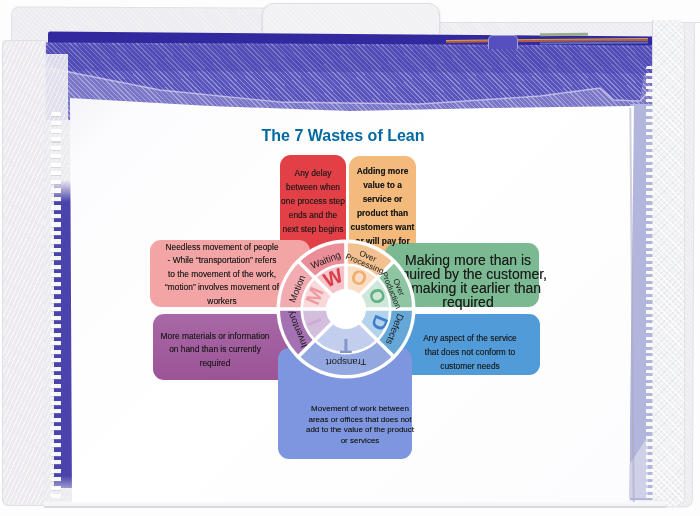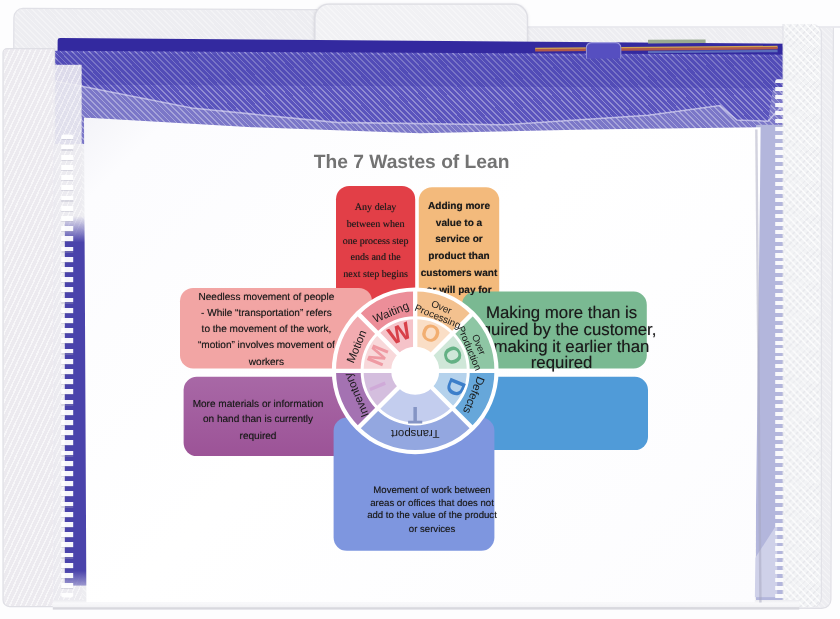--- a/index.html
+++ b/index.html
@@ -48,35 +48,36 @@
 
   <div class="abs" style="left:652px; top:20px; width:33px; height:486px; background-color:#f2f3f5; background-image: repeating-linear-gradient(45deg, rgba(255,255,255,.85) 0 1px, rgba(0,0,0,0) 1px 4px), repeating-linear-gradient(-45deg, rgba(208,208,217,.35) 0 1px, rgba(0,0,0,0) 1px 4px); border-radius:0 8px 8px 0; border-right:1px solid #e2e2e8; border-left:1px solid rgba(175,175,195,.4);"></div>
   <div class="abs" style="left:646px; top:66px; width:7px; height:434px; background-image: repeating-linear-gradient(180deg, rgba(255,255,255,.92) 0 3.4px, rgba(0,0,0,0) 3.4px 6.6px); border-radius:2px;"></div>
 
   <div class="abs" style="left:44px; top:500px; width:622px; height:8px; background:linear-gradient(180deg,#ececf0,#f8f8fa 45%,#f2f2f5); border-bottom:2px solid #d8d8de;"></div>
 
   <div class="abs" style="left:66px; top:95px; width:570px; height:409px; clip-path:polygon(4px 3px, 144px 11px, 284px 16px, 424px 13px, 568px 11px, 563px 407px, 6px 407px); background:linear-gradient(135deg, #f3f3f8 0%, #fcfcfe 8%, #ffffff 45%, #fcfcfe 100%);"></div>
 
   <div class="abs" style="left:631px; top:108px; width:1.5px; height:394px; background:rgba(165,165,190,.5); transform:rotate(-0.5deg);"></div>
 
-  <div class="abs" style="left:243px; top:127px; width:200px; text-align:center; font-size:16px; font-weight:bold; color:#737373; white-space:nowrap;">The 7 Wastes of Lean</div>
+  <div class="abs" style="left:243px; top:127px; width:200px; text-align:center; font-size:16px; font-weight:bold; color:#0369a1; white-space:nowrap;">The 7 Wastes of Lean</div>
 
   <div class="petal" style="left:280px; top:155px; width:66px;  height:120px; background:#e23f47;"></div>
   <div class="petal" style="left:349px; top:156px; width:67px;  height:120px; background:#f3ba7c;"></div>
   <div class="petal" style="left:150px; top:240px; width:160px; height:67px;  background:#f2a5a4;"></div>
   <div class="petal" style="left:153px; top:314px; width:157px; height:66px;  background:linear-gradient(180deg,#a868a6,#9c5397);"></div>
   <div class="petal" style="left:385px; top:243px; width:154px; height:64px;  background:#7ab992;"></div>
   <div class="petal" style="left:385px; top:314px; width:155px; height:61px;  background:#509bd8;"></div>
   <div class="petal" style="left:278px; top:348px; width:134px; height:111px; background:#7e96df;"></div>
 
-  <div class="ptxt" style="left:203px; top:166px; width:220px; line-height:14px; font-size:8.4px;font-family:Liberation Serif, serif;">Any delay<br>between when<br>one process step<br>ends and the<br>next step begins</div>
+  <div class="ptxt" style="left:203px; top:166px; width:220px; line-height:14px; font-size:8.4px;">Any delay<br>between when<br>one process step<br>ends and the<br>next step begins</div>
   <div class="ptxt" style="left:272.5px; top:164px; width:220px; line-height:14px; font-size:8.4px;font-weight:bold;">Adding more<br>value to a<br>service or<br>product than<br>customers want<br>or will pay for</div>
   <div class="ptxt" style="left:112px; top:241px; width:220px; line-height:13.4px; font-size:8.4px;">Needless movement of people<br>- While “transportation” refers<br>to the movement of the work,<br>“motion” involves movement of<br>workers</div>
   <div class="ptxt" style="left:105px; top:330px; width:220px; line-height:13.4px; font-size:8.4px;">More materials or information<br>on hand than is currently<br>required</div>
   <div class="ptxt" style="left:358px; top:253px; width:220px; line-height:14px; font-size:14px;">Making more than is<br>required by the customer,<br>or making it earlier than<br>required</div>
+  <div class="ptxt" style="left:360px; top:331px; width:220px; line-height:14px; font-size:8.4px;">Any aspect of the service<br>that does not conform to<br>customer needs</div>
   <div class="ptxt" style="left:250px; top:404px; width:220px; line-height:10.6px; font-size:8.0px;">Movement of work between<br>areas or offices that does not<br>add to the value of the product<br>or services</div>
 
   <svg class="abs" style="left:265.5px; top:228.5px;" width="160" height="160" viewBox="-80 -80 160 160" font-family="Liberation Sans, sans-serif">
 <circle cx="0" cy="0" r="69.5" fill="#ffffff"></circle>
 <path d="M66.00 -0.00 A66 66 0 0 0 46.67 -46.67 L32.17 -32.17 A45.5 45.5 0 0 1 45.50 -0.00 Z" fill="#8ec6a4"></path>
 <path d="M43.00 -0.00 A43 43 0 0 0 30.41 -30.41 L14.14 -14.14 A20 20 0 0 1 20.00 -0.00 Z" fill="#cfe7d8"></path>
 <path d="M46.67 -46.67 A66 66 0 0 0 0.00 -66.00 L0.00 -45.50 A45.5 45.5 0 0 1 32.17 -32.17 Z" fill="#f3c18f"></path>
 <path d="M30.41 -30.41 A43 43 0 0 0 0.00 -43.00 L0.00 -20.00 A20 20 0 0 1 14.14 -14.14 Z" fill="#fadec6"></path>
 <path d="M0.00 -66.00 A66 66 0 0 0 -46.67 -46.67 L-32.17 -32.17 A45.5 45.5 0 0 1 0.00 -45.50 Z" fill="#ec8e99"></path>
 <path d="M0.00 -43.00 A43 43 0 0 0 -30.41 -30.41 L-14.14 -14.14 A20 20 0 0 1 0.00 -20.00 Z" fill="#f5c3c9"></path>

